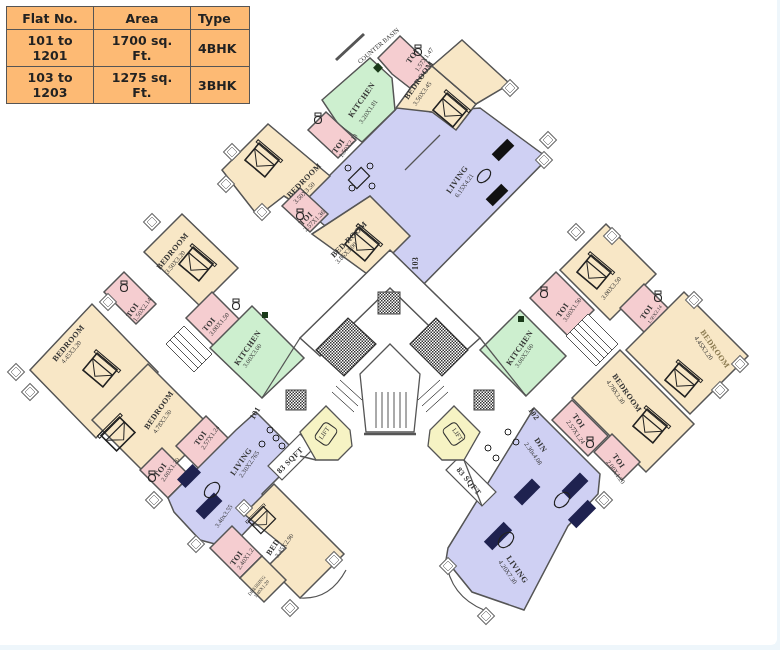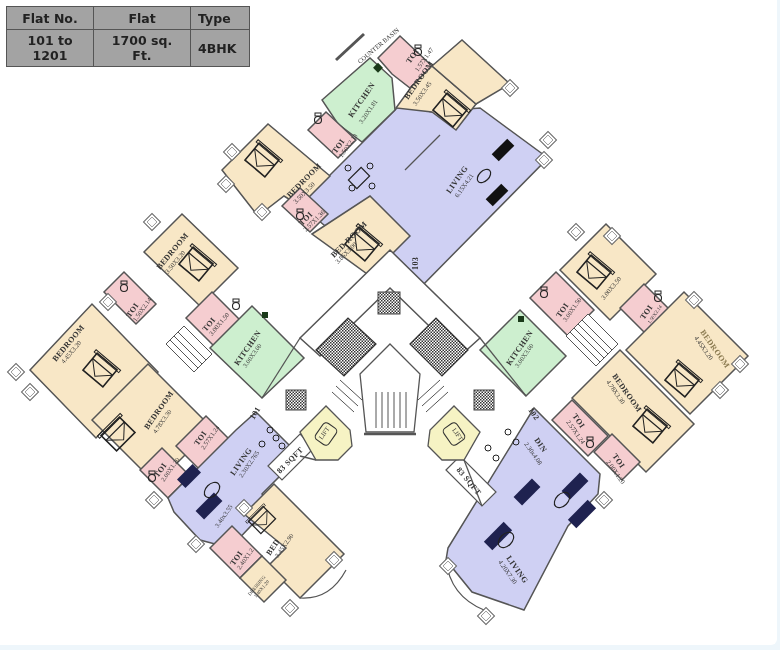--- a/index.html
+++ b/index.html
@@ -1,45 +1,50 @@
 <!DOCTYPE html>
 <html><head>
 <meta charset="utf-8">
 <style>
   html, body { margin:0; padding:0; }
   body { width:780px; height:650px; background:#eef6fb; overflow:hidden; font-family:"Liberation Sans", sans-serif; }
   .frame { position:absolute; left:0; top:0; width:777px; height:645px; background:#ffffff; border-radius:0 0 6px 0; }
-  .spec-table { position:absolute; left:6px; top:6px; border-collapse:collapse; font-family:"DejaVu Sans", sans-serif; font-size:12.5px; color:#222; background:#a3a3a3; }
+  .spec-table { position:absolute; left:6px; top:6px; border-collapse:collapse; font-family:"DejaVu Sans", sans-serif; font-size:12.5px; color:#222; background:#fdba74; }
   .spec-table th, .spec-table td { border:1px solid #555; padding:3px 7px; text-align:center; height:16px;font-weight:bold; }
   .spec-table th { font-weight:bold; }
   .spec-table td.c0, .spec-table th.c0 { width:72px; }
   .spec-table td.c1, .spec-table th.c1 { width:82px; }
   .spec-table td.c2, .spec-table th.c2 { width:44px; text-align:left;margin-left:32px; }
   svg.plan { position:absolute; left:0; top:0; }
   .lbl { font-family:"Liberation Serif", serif; font-size:8px; fill:#333; font-weight:bold; letter-spacing:0.4px; }
   .dim { font-family:"Liberation Serif", serif; font-size:6.5px; fill:#333; }
 </style>
 </head>
 <body>
 
 <div class="frame"></div>
 
 <table class="spec-table">
   <thead>
     <tr>
       <th class="c0">Flat No.</th>
-      <th class="c1">Flat</th>
+      <th class="c1">Area</th>
       <th class="c2">Type</th>
     </tr>
   </thead>
   <tbody>
     <tr>
       <td class="c0">101 to 1201</td>
       <td class="c1">1700 sq. Ft.</td>
       <td class="c2">4BHK</td>
+    </tr>
+    <tr>
+      <td class="c0">103 to 1203</td>
+      <td class="c1">1275 sq. Ft.</td>
+      <td class="c2">3BHK</td>
     </tr>
   </tbody>
 </table>
 
 <svg class="plan" width="780" height="650" viewBox="0 0 780 650">
   <defs>
     <pattern id="hatch" width="3" height="3" patternUnits="userSpaceOnUse">
       <rect width="3" height="3" fill="#fff"></rect>
       <rect width="1.5" height="1.5" fill="#333"></rect>
       <rect x="1.5" y="1.5" width="1.5" height="1.5" fill="#333"></rect>

